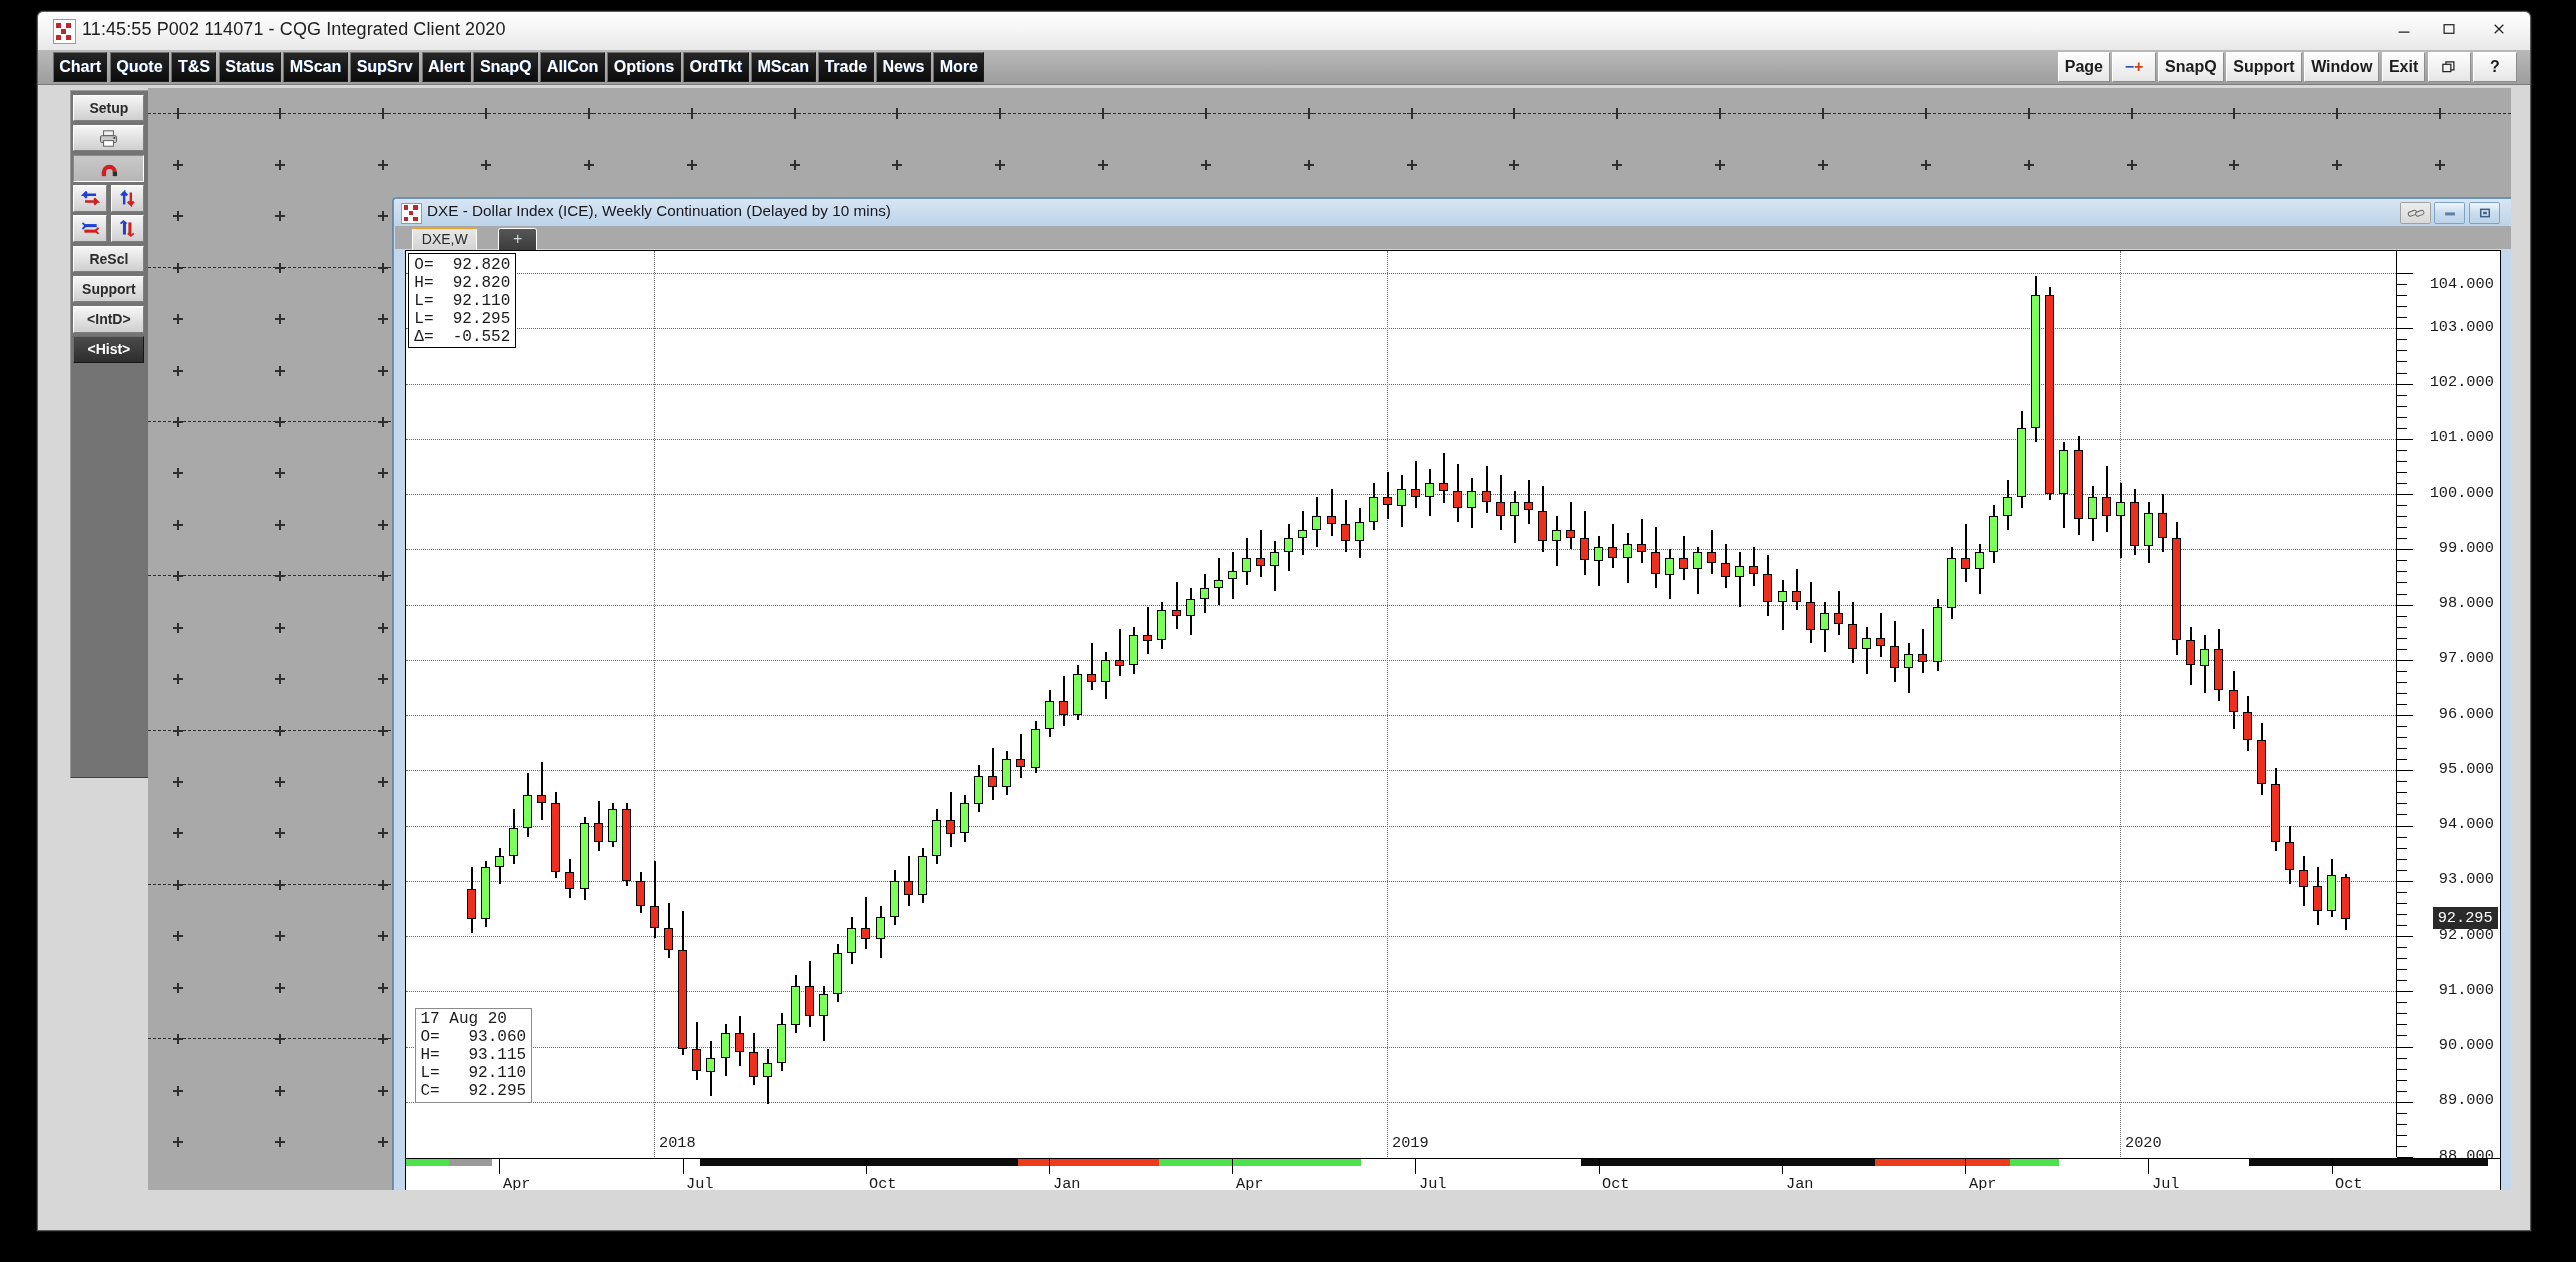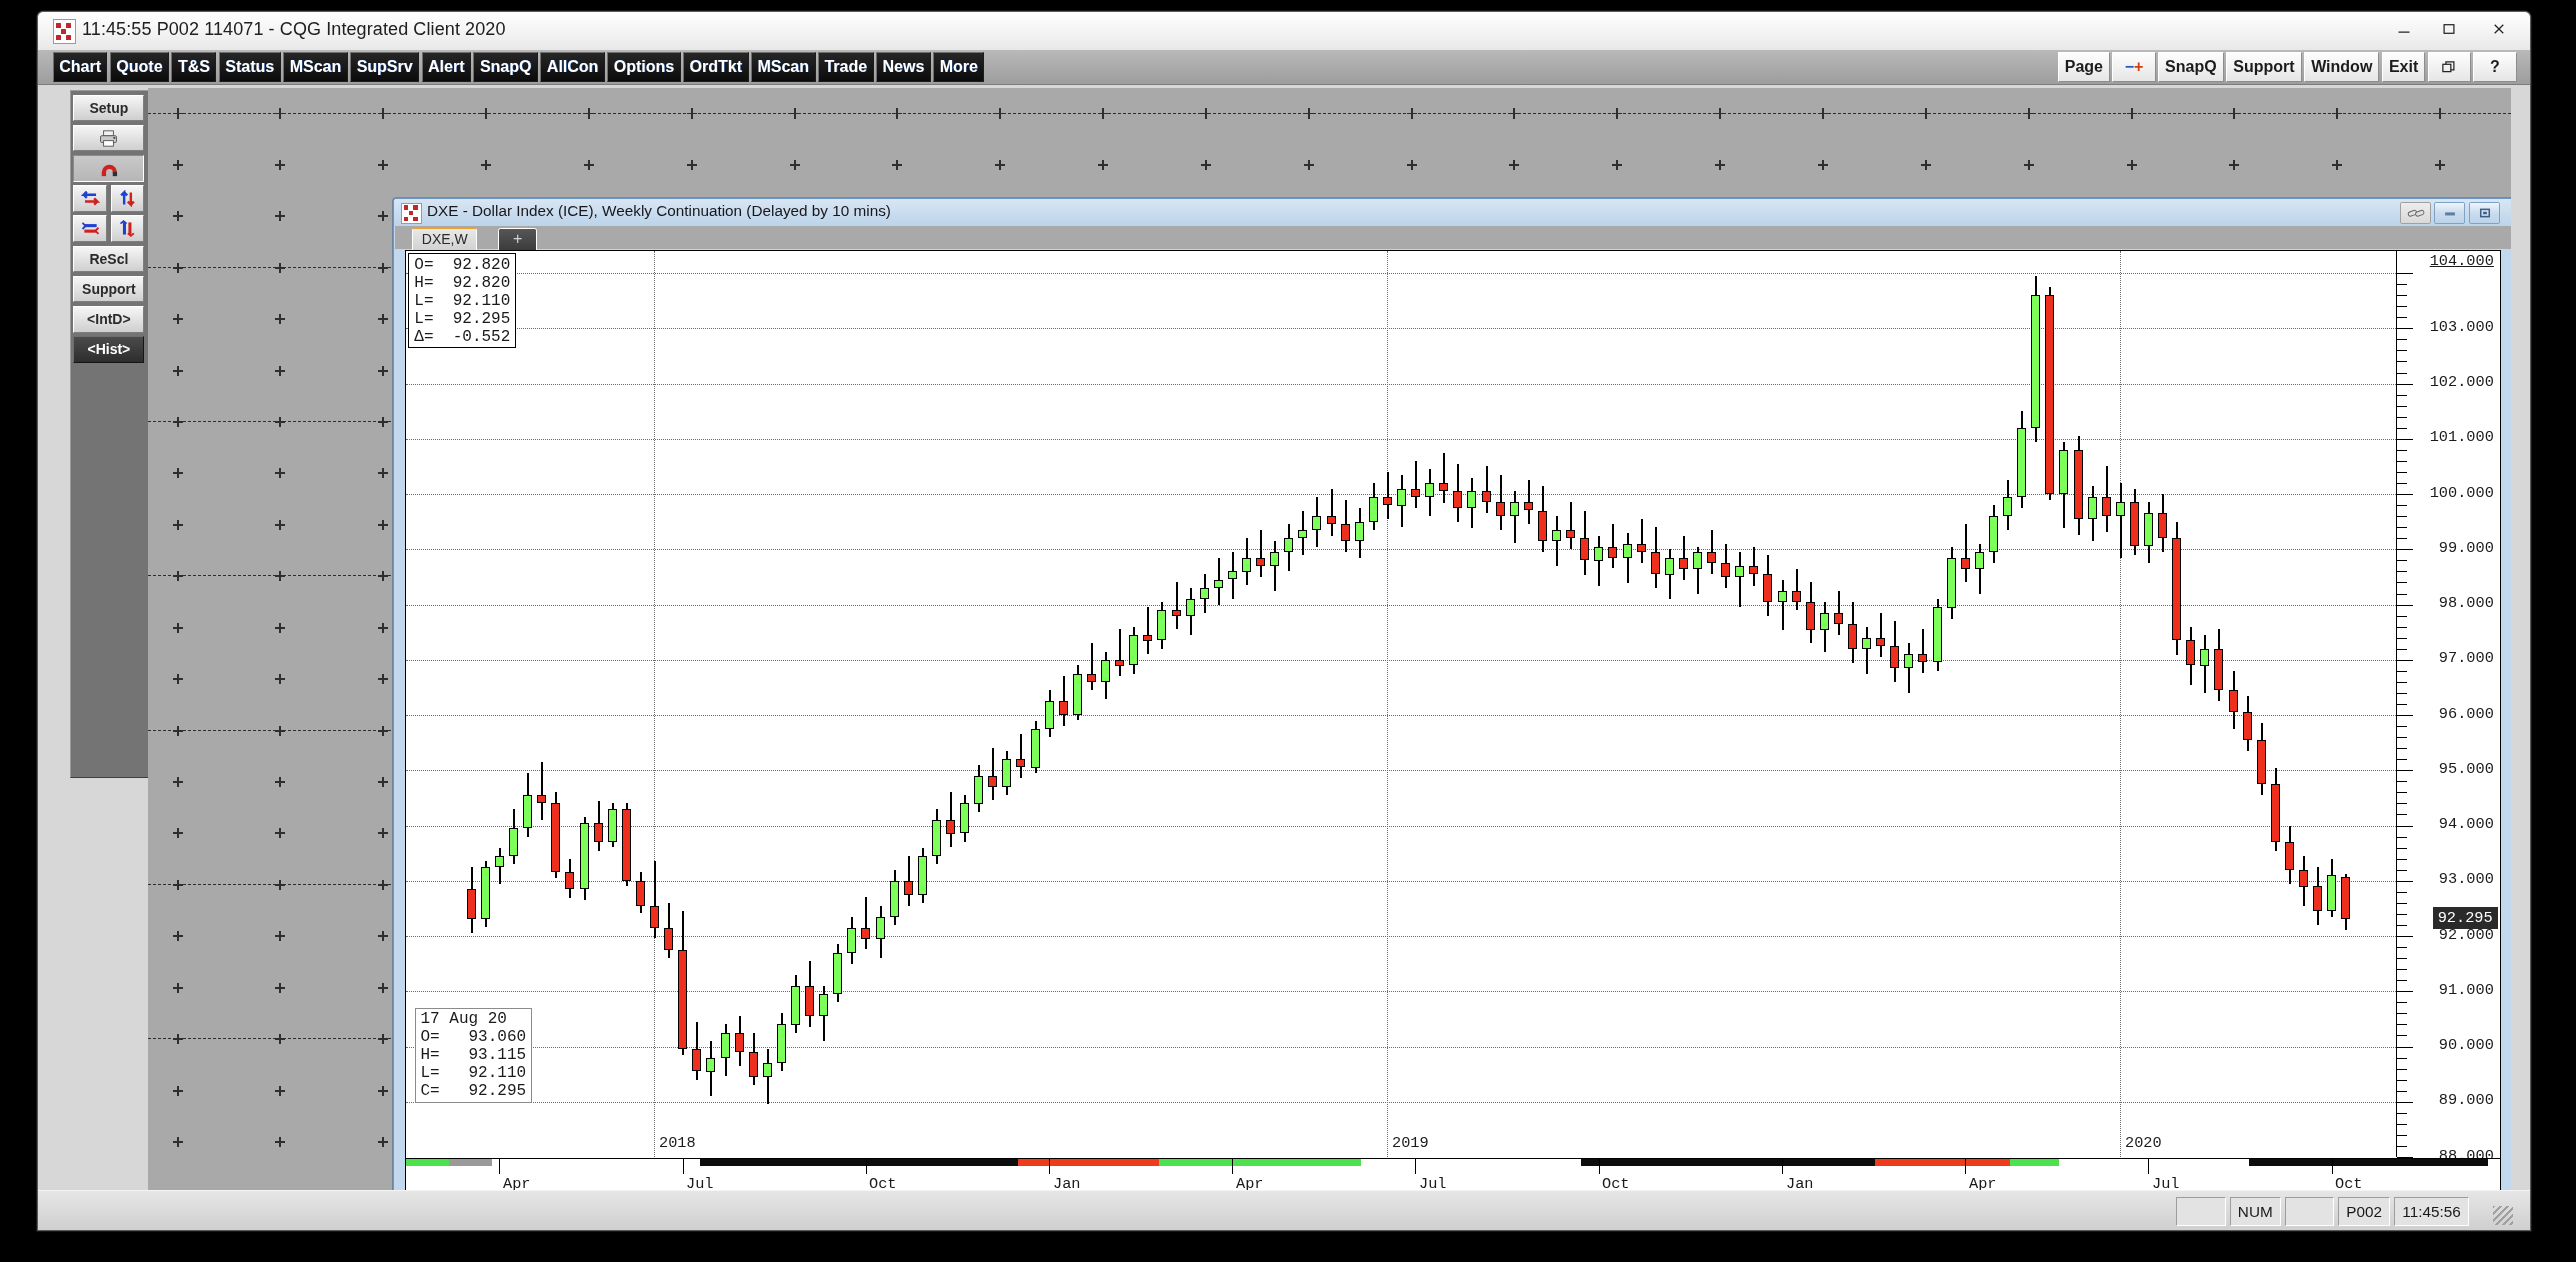--- a/index.html
+++ b/index.html
@@ -1388,21 +1388,21 @@
 C=   92.295</div>
           </div>
 
           <div id="yaxis">
             <div id="yticks">
                 <div class="ytick" style="top: 22px; right: auto; left: 0px; width: 16px;"></div>
                 <div class="ytick minor" style="top: 33px; right: auto; left: 0px; width: 9.8px;"></div>
                 <div class="ytick minor" style="top: 44px; right: auto; left: 0px; width: 9.8px;"></div>
                 <div class="ytick minor" style="top: 55px; right: auto; left: 0px; width: 9.8px;"></div>
                 <div class="ytick minor" style="top: 66px; right: auto; left: 0px; width: 9.8px;"></div>
-                <div class="ylabel" style="top: 1px; text-decoration: underline;">104.000</div>
+                <div class="ylabel" style="top: 24px;">104.000</div>
                 <div class="ytick" style="top: 77px; right: auto; left: 0px; width: 16px;"></div>
                 <div class="ytick minor" style="top: 88px; right: auto; left: 0px; width: 9.8px;"></div>
                 <div class="ytick minor" style="top: 99px; right: auto; left: 0px; width: 9.8px;"></div>
                 <div class="ytick minor" style="top: 110px; right: auto; left: 0px; width: 9.8px;"></div>
                 <div class="ytick minor" style="top: 122px; right: auto; left: 0px; width: 9.8px;"></div>
                 <div class="ylabel" style="top: 67px;">103.000</div>
                 <div class="ytick" style="top: 133px; right: auto; left: 0px; width: 16px;"></div>
                 <div class="ytick minor" style="top: 144px; right: auto; left: 0px; width: 9.8px;"></div>
                 <div class="ytick minor" style="top: 155px; right: auto; left: 0px; width: 9.8px;"></div>
                 <div class="ytick minor" style="top: 166px; right: auto; left: 0px; width: 9.8px;"></div>
@@ -1532,27 +1532,17 @@
                 <div class="xtick" style="left: 1742px;"></div>
                 <div class="xlabel" style="left: 1746px;">Jul</div>
                 <div class="xtick" style="left: 1926px;"></div>
                 <div class="xlabel" style="left: 1929px;">Oct</div>
               </div>
           </div>
         </div>
       </div>
     </div>
 
-    <div id="statusbar">
-      <div id="sb-cells">
-          <div class="sbcell"></div>
-          <div class="sbcell">NUM</div>
-          <div class="sbcell"></div>
-          <div class="sbcell">P002</div>
-          <div class="sbcell">11:45:56</div>
-        </div>
-      <div id="sb-grip"></div>
-    </div>
 
   </div>
 
 </div>
 
 
 </body></html>

